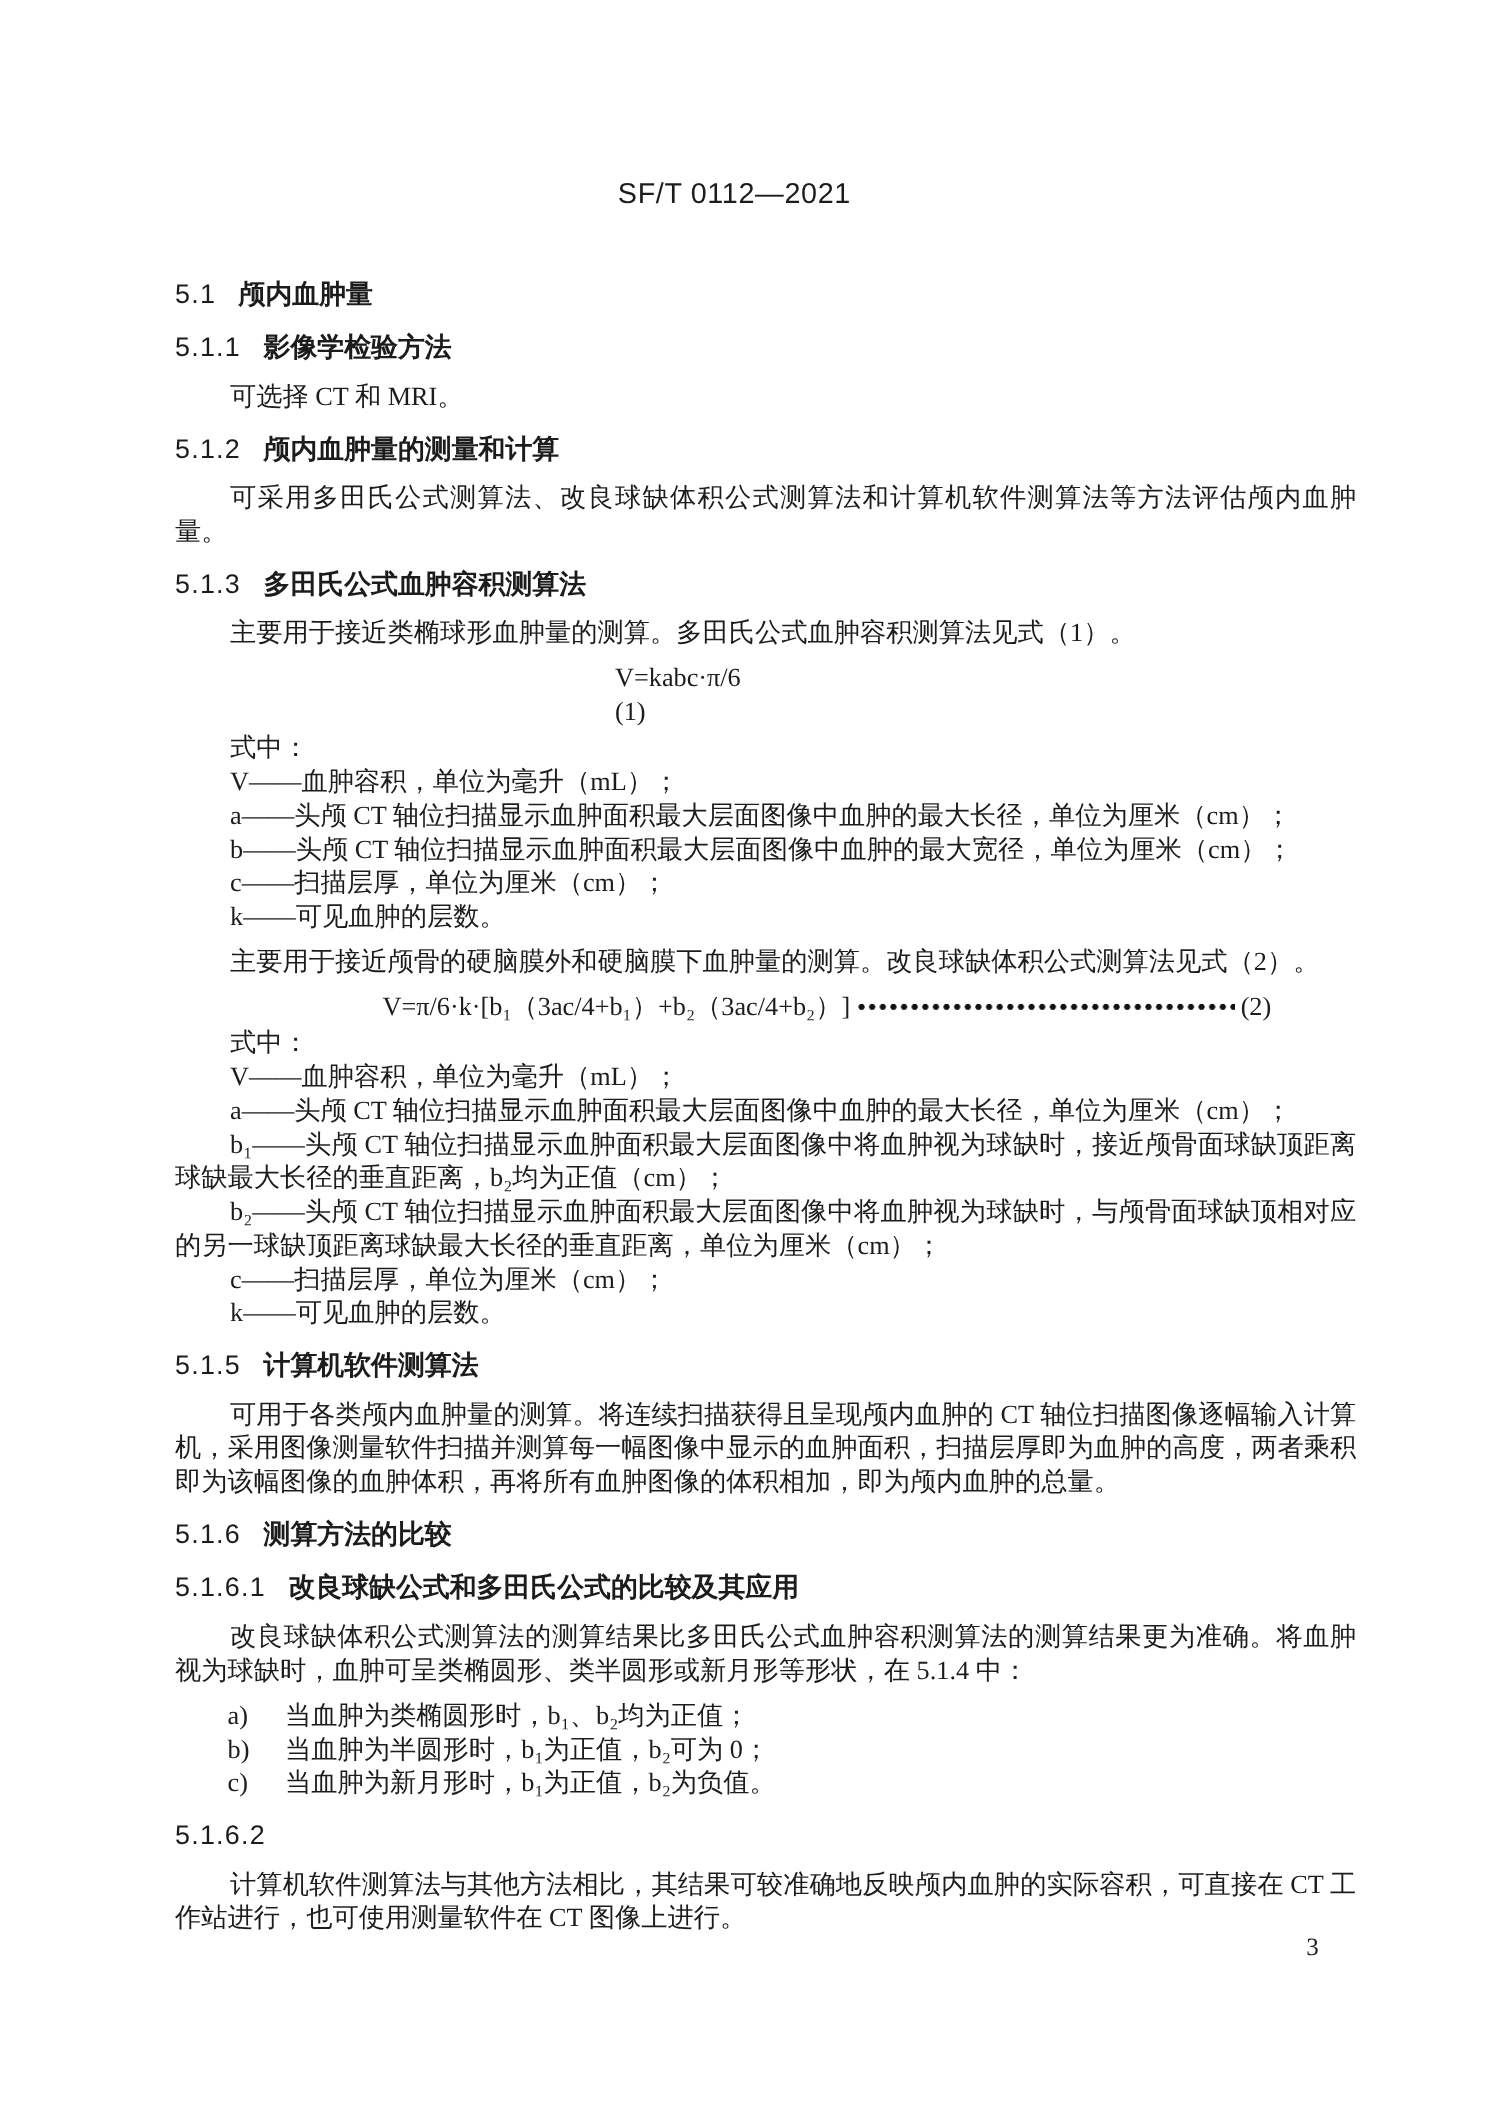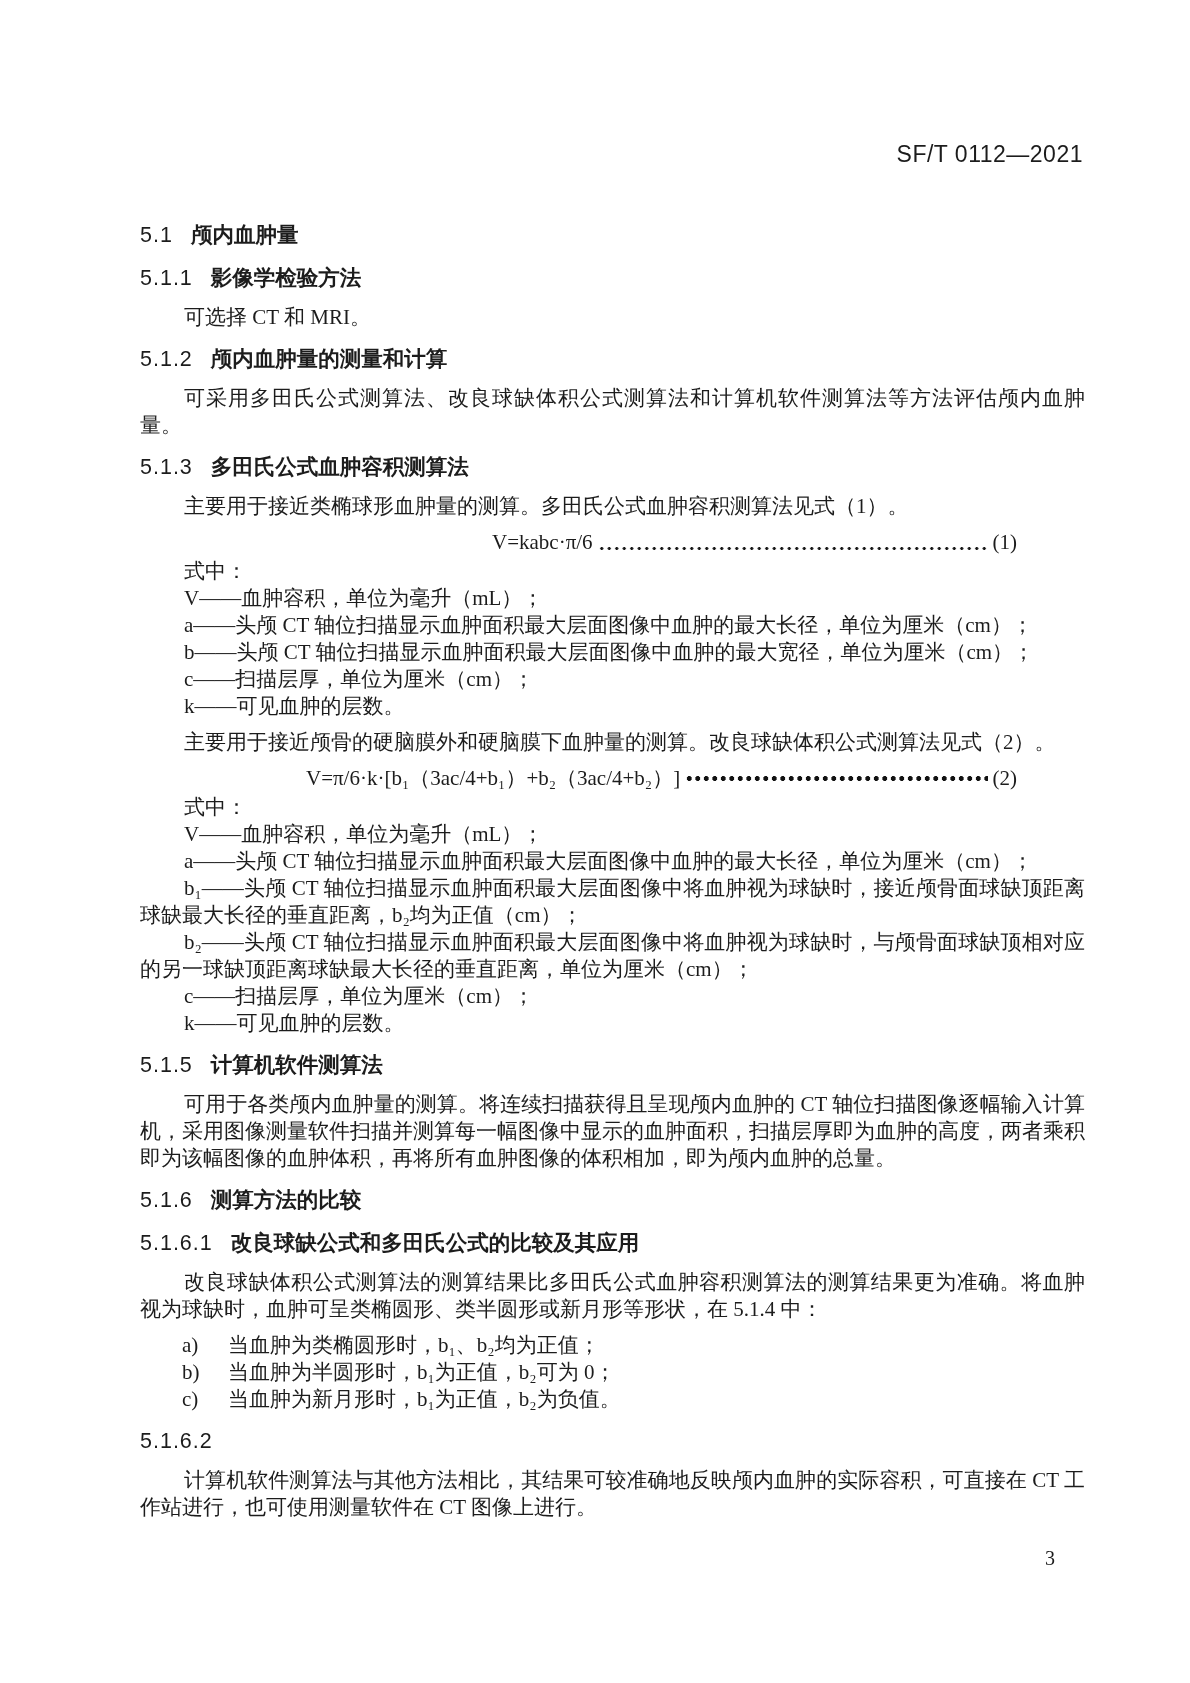--- a/index.html
+++ b/index.html
@@ -8,21 +8,21 @@
     width: 1190px;
     height: 1683px;
     background: #ffffff;
     position: relative;
     overflow: hidden;
     color: #1c1c1c;
     font-family: "Liberation Serif", "DejaVu Serif", serif;
   }
   .doc-header {
     padding: 140px 107px 0 92px;
-    text-align: right;
+    text-align: center;
     font-family: "Liberation Sans", "DejaVu Sans", sans-serif;
     font-size: 23px;
     line-height: 28px;
     letter-spacing: 0.5px;
   }
   .content {
     padding: 0 105px 0 140px;
     font-size: 21px;
     line-height: 27px;
   }
@@ -52,21 +52,21 @@
     text-indent: 44px;
     text-align: justify;
   }
   .formula {
     display: flex;
     align-items: baseline;
     margin: 2px 0;
     padding-right: 68px;
     white-space: nowrap;
   }
-  .formula.f1 { padding-left: 352px; }
+  .formula.f1 { padding-left: 352px; flex-direction: column; }
   .formula.f2 { padding-left: 166px; justify-content: space-between; }
   .f-leader {
     flex: 1;
     align-self: stretch;
     margin: 0 5px;
     min-width: 40px;
   }
   .f-leader.dots {
     background-image: radial-gradient(circle, #161616 1.3px, rgba(0,0,0,0) 1.8px);
     background-size: 7.5px 7px;

